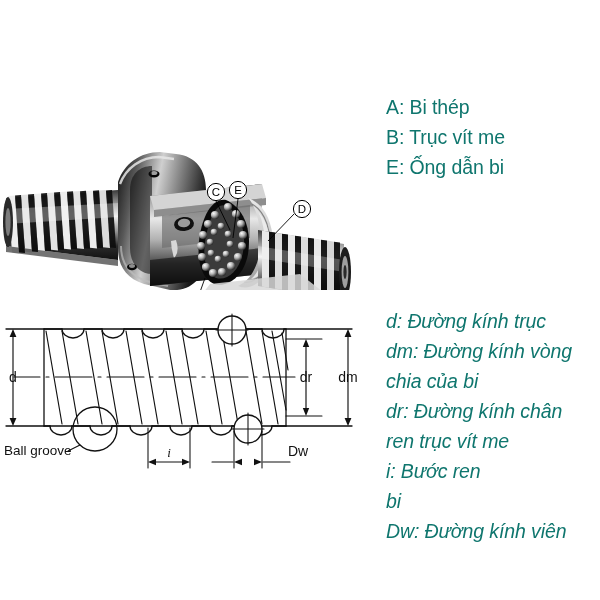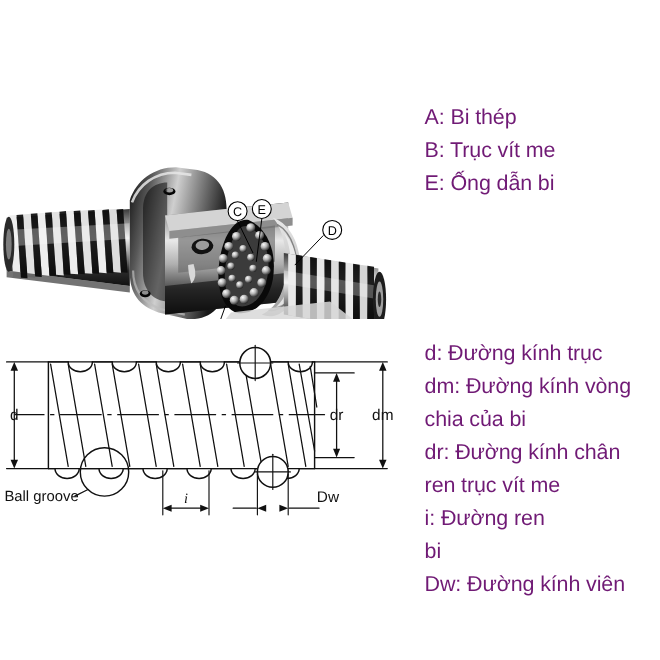--- a/index.html
+++ b/index.html
@@ -16,25 +16,25 @@
     overflow: hidden;
   }
 
   
   .legend {
     position: absolute;
     left: 386px;
     width: 212px;
   }
   .legend-parts { top: 92px; }
-  .legend-dims  { top: 306px; }
+  .legend-dims  { top: 306px; font-style: italic; }
   .legend-line {
     font-size: 19.5px;
     line-height: 30px;
-    color: #701a75;
+    color: #0f766e;
     white-space: pre-wrap;
     letter-spacing: -0.1px;
   }
 
   
   .photo {
     position: absolute;
     left: 0;
     top: 78px;
     width: 358px;
@@ -438,16 +438,16 @@
   <div class="legend-line">B: Trục vít me</div>
   <div class="legend-line">E: Ống dẫn bi</div>
 </div>
 
 <div class="legend legend-dims">
   <div class="legend-line">d: Đường kính trục</div>
   <div class="legend-line">dm: Đường kính vòng</div>
   <div class="legend-line">chia của bi</div>
   <div class="legend-line">dr: Đường kính chân</div>
   <div class="legend-line">ren trục vít me</div>
-  <div class="legend-line">i: Đường ren</div>
+  <div class="legend-line">i: Bước ren</div>
   <div class="legend-line">bi</div>
   <div class="legend-line">Dw: Đường kính viên</div>
 </div>
 
 </body></html>

